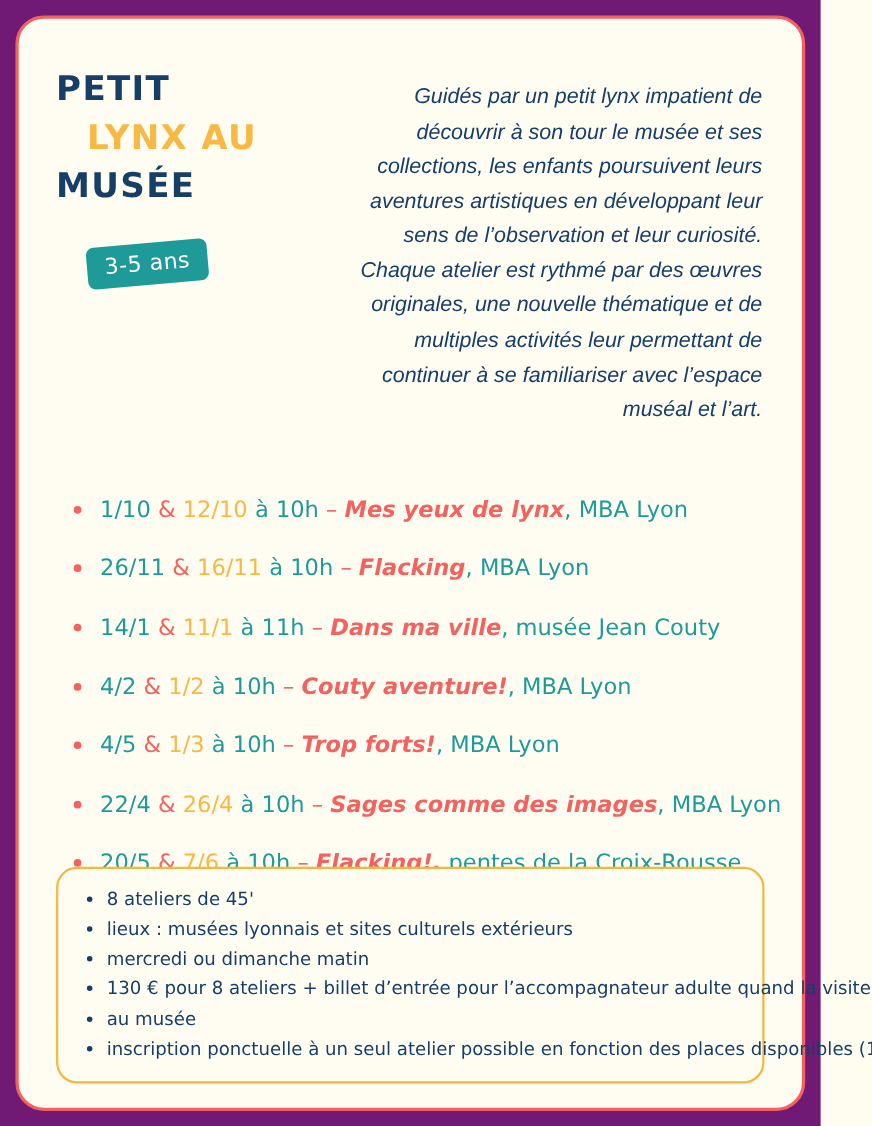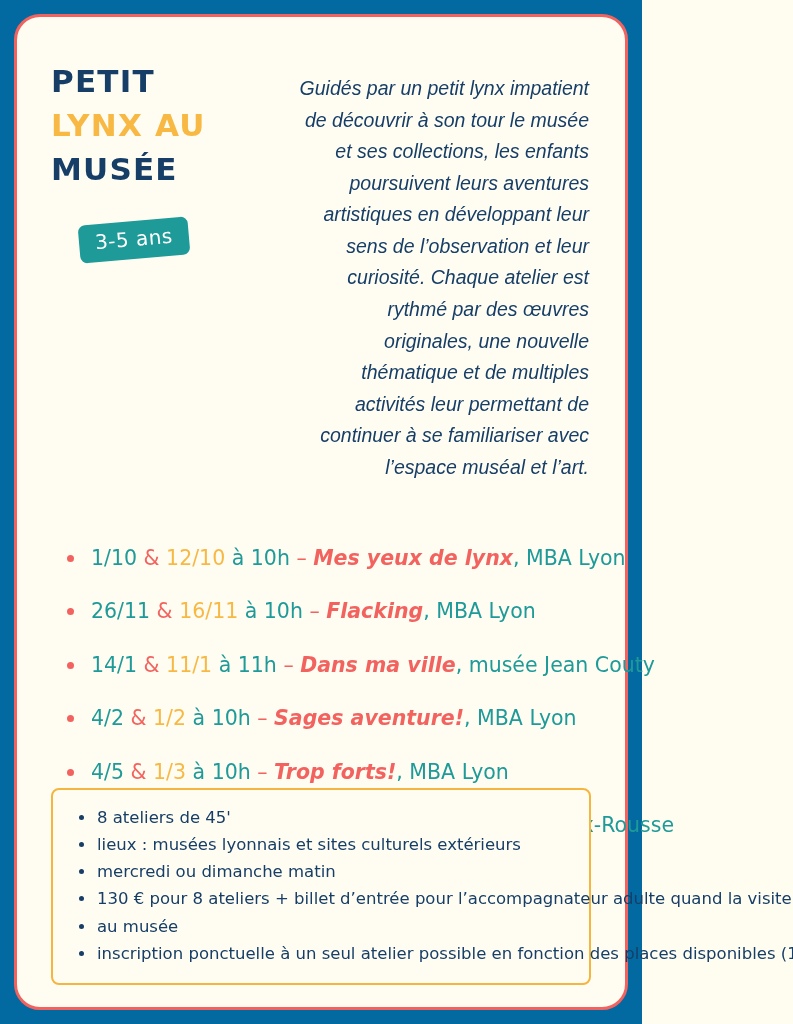--- a/index.html
+++ b/index.html
@@ -8,25 +8,25 @@
   }
   body {
     width: 793px;
     height: 1024px;
     background: #FFFCF0;
     font-family: "Liberation Sans", sans-serif;
     overflow: hidden;
   }
   .page {
     position: relative;
-    width: 642px;
+    width: 746px;
     height: 1024px;
     box-sizing: border-box;
     padding: 14px 14px;
-    background: #0369a1;
+    background: #701a75;
   }
   .card {
     position: relative;
     width: 100%;
     height: 100%;
     box-sizing: border-box;
     border: 3px solid #F2635F;
     border-radius: 26px;
     background: #FFFDF2;
     padding: 28px 34px 18px 34px;
@@ -47,21 +47,21 @@
   .title {
     font-family: "DejaVu Sans", sans-serif;
     font-weight: bold;
     font-size: 31px;
     line-height: 1.42;
     letter-spacing: 1.2px;
     color: #163E67;
     margin: 0;
   }
   .title .w-petit { color: #163E67; }
-  .title .w-lynx { color: #F7B844; }
+  .title .w-lynx { color: #F7B844; margin-left: 28px; }
   .title .w-musee { color: #163E67; }
 
   .age-badge {
     display: inline-block;
     margin-top: 30px;
     margin-left: 28px;
     background: #1E9A98;
     color: #FFFFFF;
     font-size: 20px;
     font-family: "DejaVu Sans", sans-serif;
@@ -122,21 +122,21 @@
   .place { color: #1E9A98; }
 
   
   .info-box {
     position: absolute;
     left: 34px;
     right: 34px;
     bottom: 22px;
     box-sizing: border-box;
     border: 2.5px solid #F4B63F;
-    border-radius: 8px;
+    border-radius: 19px;
     padding: 14px 22px 16px 22px;
     background: #FFFDF2;
   }
   .info-list {
     list-style: none;
     margin: 0;
     padding: 0;
   }
   .info-list li {
     position: relative;
@@ -206,31 +206,41 @@
         <span class="wtitle">Dans ma ville</span><span class="place">,</span>
         <span class="place">musée Jean Couty</span>
       </li>
       <li class="session">
         <span class="bullet"></span>
         <span class="d1">4/2</span>
         <span class="amp">&amp;</span>
         <span class="d2">1/2</span>
         <span class="time">à 10h</span>
         <span class="dash">–</span>
-        <span class="wtitle">Sages aventure!</span><span class="place">,</span>
+        <span class="wtitle">Couty aventure!</span><span class="place">,</span>
         <span class="place">MBA Lyon</span>
       </li>
       <li class="session">
         <span class="bullet"></span>
         <span class="d1">4/5</span>
         <span class="amp">&amp;</span>
         <span class="d2">1/3</span>
         <span class="time">à 10h</span>
         <span class="dash">–</span>
         <span class="wtitle">Trop forts!</span><span class="place">,</span>
+        <span class="place">MBA Lyon</span>
+      </li>
+      <li class="session">
+        <span class="bullet"></span>
+        <span class="d1">22/4</span>
+        <span class="amp">&amp;</span>
+        <span class="d2">26/4</span>
+        <span class="time">à 10h</span>
+        <span class="dash">–</span>
+        <span class="wtitle">Sages comme des images</span><span class="place">,</span>
         <span class="place">MBA Lyon</span>
       </li>
       <li class="session">
         <span class="bullet"></span>
         <span class="d1">20/5</span>
         <span class="amp">&amp;</span>
         <span class="d2">7/6</span>
         <span class="time">à 10h</span>
         <span class="dash">–</span>
         <span class="wtitle">Flacking!,</span><span class="place"></span>

